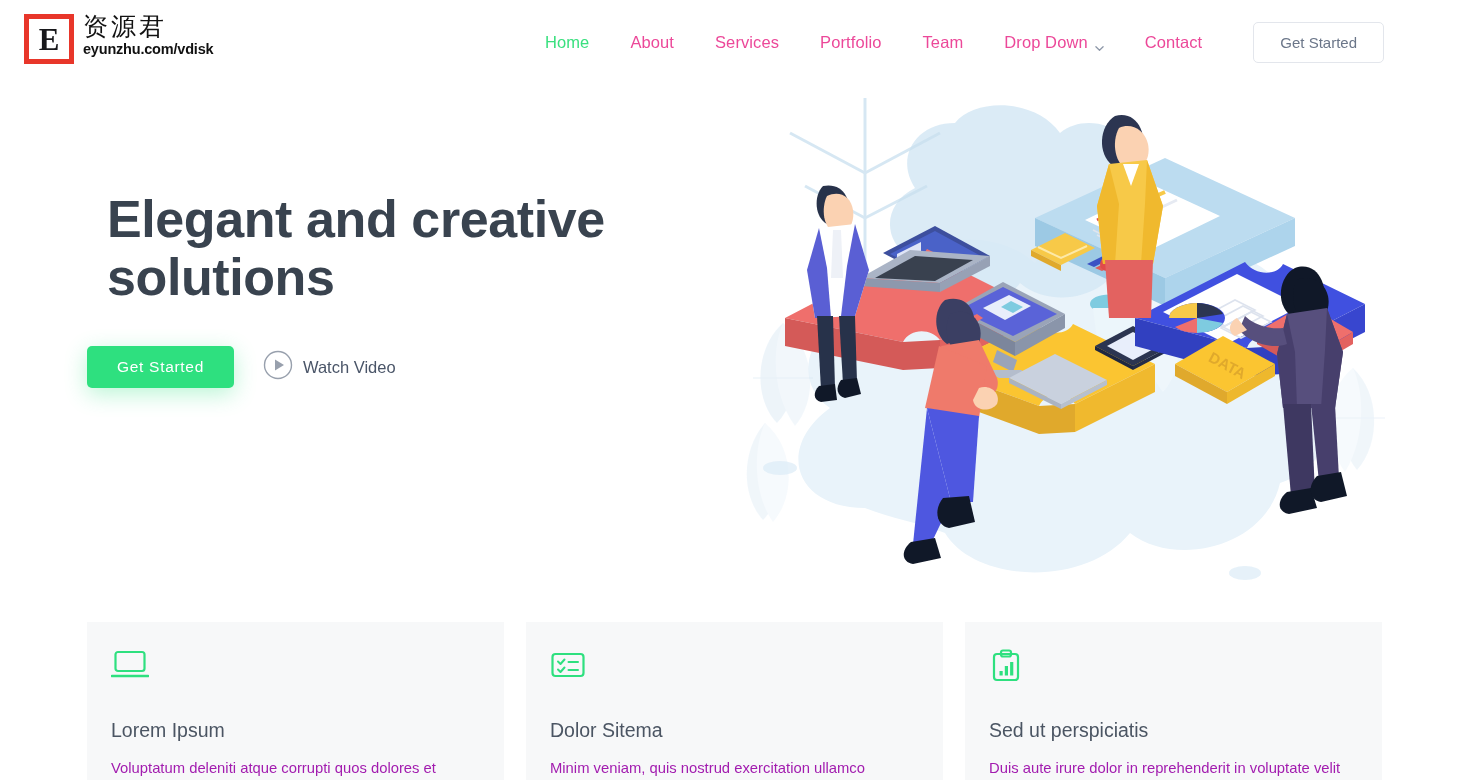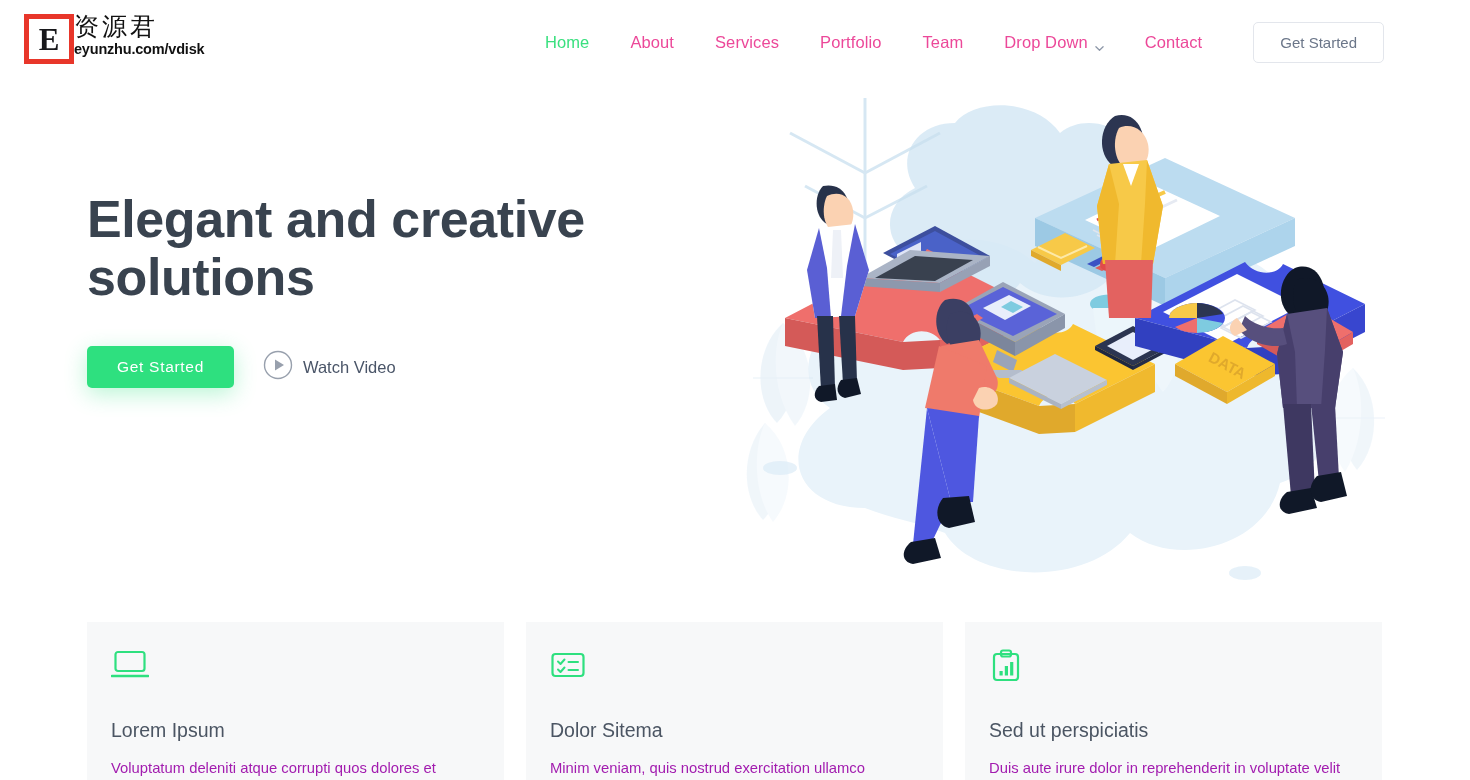--- a/index.html
+++ b/index.html
@@ -32,21 +32,21 @@
   .logo-mark-inner {
     width: 40px; height: 40px;
     background: #ffffff;
     display: flex; align-items: center; justify-content: center;
     font-family: "Liberation Serif", serif;
     font-weight: bold;
     font-size: 31px;
     color: #18181b;
     line-height: 1;
   }
-  .logo-text { margin-left: 0; display: flex; flex-direction: column; }
+  .logo-text { margin-left: 9px; display: flex; flex-direction: column; }
   .logo-cn {
     font-family: "DejaVu Sans", sans-serif;
     font-size: 25px;
     color: #111111;
     letter-spacing: 3px;
     line-height: 1.05;
     font-weight: 500;
   }
   .logo-url {
     font-family: "Liberation Sans", sans-serif;
@@ -97,20 +97,21 @@
     left: 87px; top: 190px;
     width: 660px;
   }
   .hero-title {
     font-size: 52px;
     font-weight: bold;
     color: #39434f;
     line-height: 1.12;
     letter-spacing: -0.4px;
     max-width: 520px;
+    margin-left: 20px;
   }
   .hero-sub {
     margin-top: 22px;
     font-size: 21px;
     color: #7b838f;
     line-height: 1.42;
     max-width: 640px;
     font-weight: 400;
   }
   .hero-actions {

